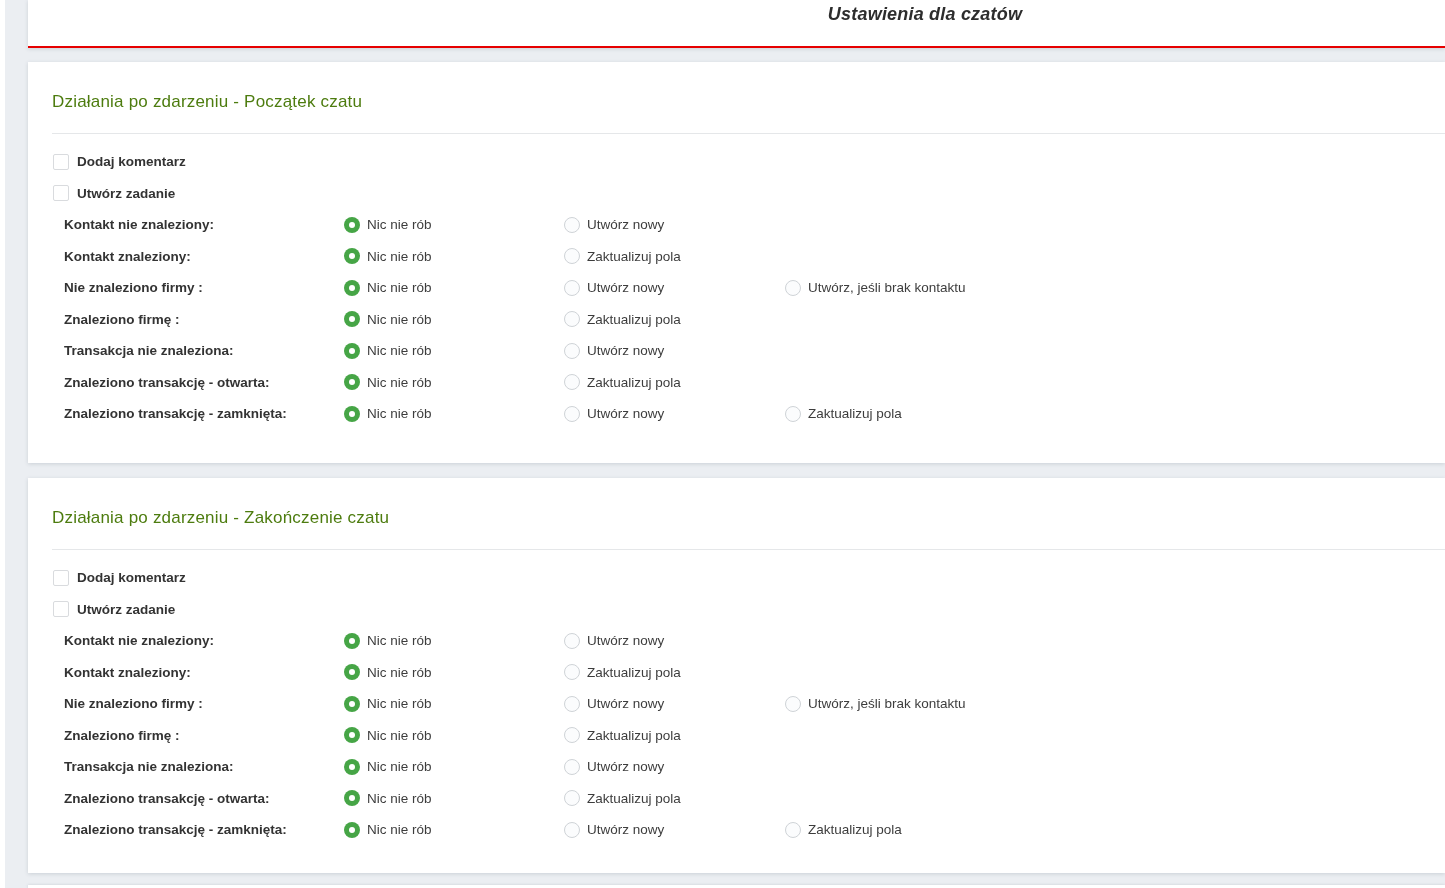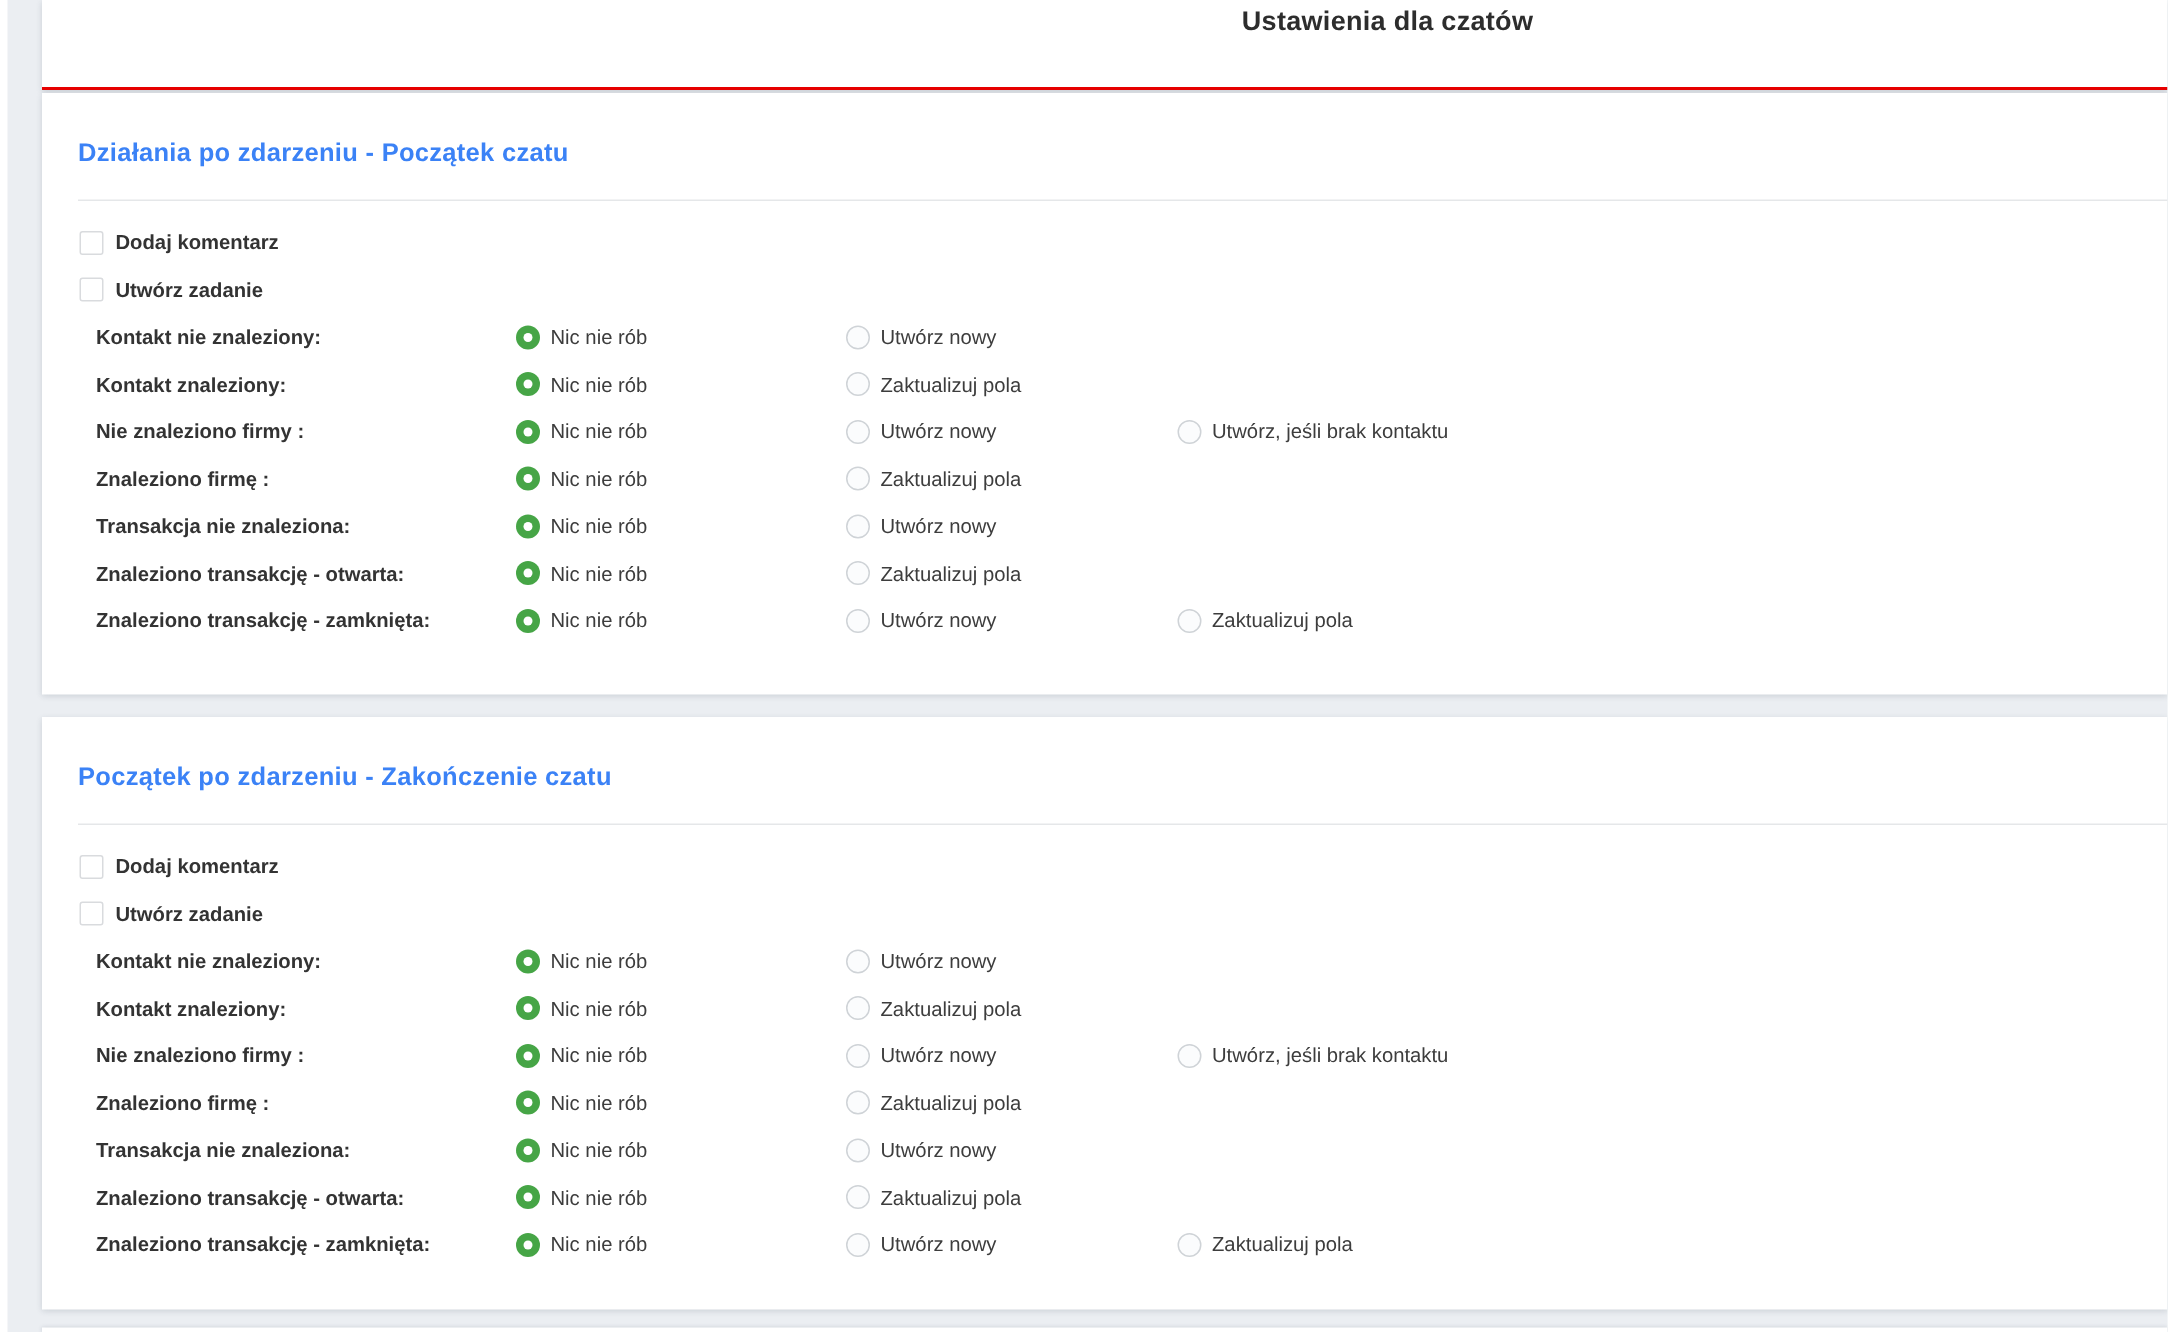--- a/index.html
+++ b/index.html
@@ -17,34 +17,34 @@
   }
   .left-edge {
     position: absolute; left: 0; top: 0;
     width: 5px; height: 888px; background: #ffffff;
   }
   .card {
     position: absolute; left: 28px; width: 1417px;
     background: #ffffff;
     box-shadow: 0 1px 4px rgba(40, 55, 75, 0.16);
   }
-  .header-card { top: 0; height: 60px; border-bottom: 2px solid #e60000; }
+  .header-card { top: 0; height: 48px; border-bottom: 2px solid #e60000; font-style: italic; }
   .page-title {
     position: absolute; top: 4px; left: 897px;
     transform: translateX(-50%);
     font-size: 18px; font-weight: bold; color: #2d2d2d;
     white-space: nowrap; letter-spacing: 0.2px;
   }
   .card-1 { top: 62px; height: 401px; }
   .card-2 { top: 478px; height: 395px; }
   .card-next { top: 885px; height: 3px; box-shadow: 0 0 3px rgba(40,55,75,0.18); }
 
   .section-content { padding: 30px 0 0 24px; }
   .section-title {
-    font-size: 17px; font-weight: bold; color: #3b82f6;
+    font-size: 17px; font-weight: normal; color: #4d7c0f;
     letter-spacing: 0.2px;
   }
   .section-divider {
     height: 0; border: 0; border-top: 1px solid #e5e7e9;
     margin: 21px 0 0 0;
   }
   .rows { margin-top: 12px; }
 
   .cb-row { display: flex; align-items: center; height: 31.5px; }
   .checkbox {
@@ -208,21 +208,21 @@
   <span class="option">
     <span class="radio"></span>
     <span class="opt-label">Zaktualizuj pola</span>
   </span>
 </div>
 </div>
   </div>
 </div>
 <div class="card card-2 section-card">
   <div class="section-content">
-    <div class="section-title">Początek po zdarzeniu - Zakończenie czatu</div>
+    <div class="section-title">Działania po zdarzeniu - Zakończenie czatu</div>
     <hr class="section-divider">
     <div class="rows">
   <div class="cb-row">
     <span class="checkbox"></span>
     <span class="cb-label">Dodaj komentarz</span>
   </div>
 
   <div class="cb-row">
     <span class="checkbox"></span>
     <span class="cb-label">Utwórz zadanie</span>

